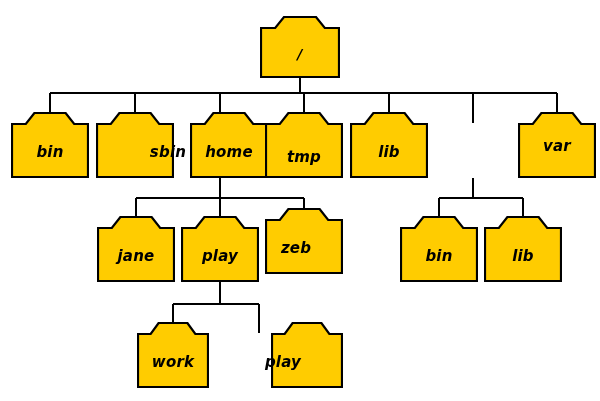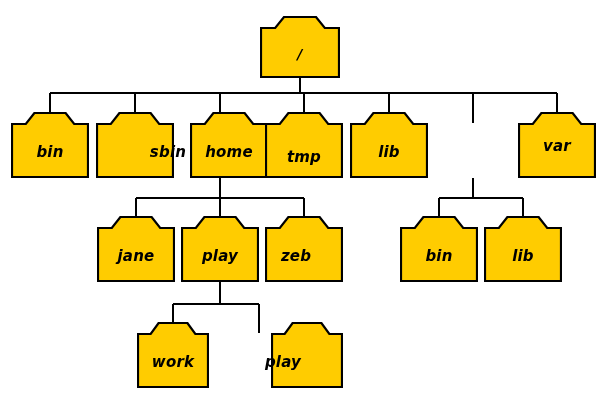--- a/index.html
+++ b/index.html
@@ -192,21 +192,21 @@
      L 14.819999999999999 12
      L 23.4 1
      L 54.6 1
      L 63.18 12
      L 77 12
      L 77 65
      L 1 65 Z" fill="#FFCC00" stroke="#000000" stroke-width="2.2" stroke-linejoin="miter"></path>
       </svg>
       <span class="folder-label" style="color: rgb(0, 0, 0);">play</span>
     </div>
-    <div class="folder" style="left: 265px; top: 216px; width: 62px; height: 66px;">
+    <div class="folder" style="left: 265px; top: 208px; width: 62px; height: 66px;">
       <svg width="78" height="66" viewBox="0 0 78 66" style="display: block;">
         <path d="M 1 12
      L 14.819999999999999 12
      L 23.4 1
      L 54.6 1
      L 63.18 12
      L 77 12
      L 77 65
      L 1 65 Z" fill="#FFCC00" stroke="#000000" stroke-width="2.2" stroke-linejoin="miter"></path>
       </svg>

